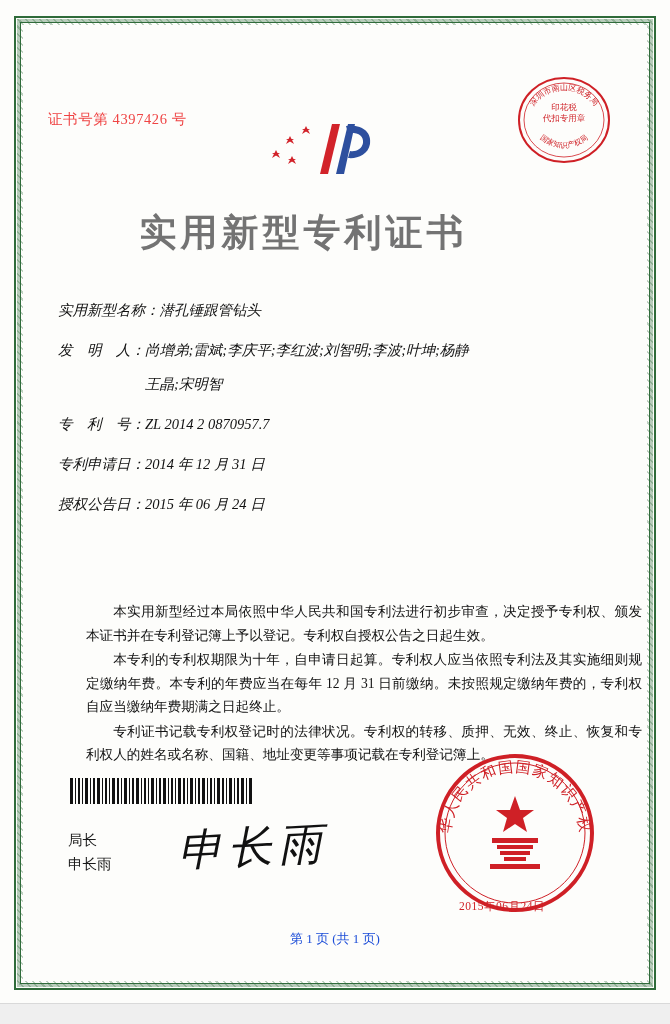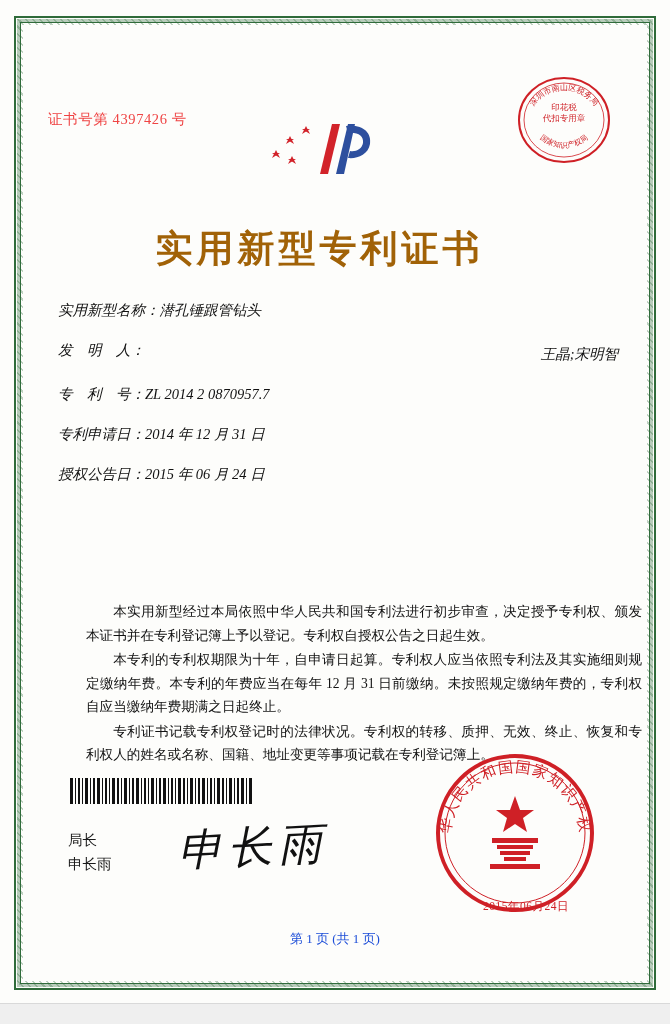--- a/index.html
+++ b/index.html
@@ -100,23 +100,23 @@
   }
 
   h1.title {
     position: absolute;
     left: 0; top: 208px;
     width: 607px;
     text-align: center;
     font-size: 37px;
     font-weight: bold;
     letter-spacing: 4px;
-    margin: 16px;
+    margin: 0;
     font-family: "Liberation Serif", "DejaVu Serif", serif;
-    color: #a16207;
+    color: #737373;
   }
 
   .fields {
     position: absolute;
     left: 58px; top: 300px;
     width: 560px;
     font-size: 14.5px;
     color: #111;
     font-style: italic;
   }
@@ -128,22 +128,21 @@
   }
   .field-label {
     white-space: pre;
     flex: 0 0 auto;
   }
   .field-value {
     flex: 1 1 auto;
   }
   .field-value .line2 {
     display: block;
-    margin-top: 4px;
-    text-align: right;
+    margin-top: 13px;
   }
 
   .body-text {
     position: absolute;
     left: 58px; top: 600px;
     width: 556px;
     font-size: 13.6px;
     line-height: 23.5px;
     text-align: justify;
     color: #111;
@@ -179,21 +178,21 @@
   }
 
   
   .seal {
     position: absolute;
     right: 74px; bottom: 110px;
     width: 162px; height: 162px;
   }
   .seal-date {
     position: absolute;
-    right: 64px; bottom: 110px;
+    right: 88px; bottom: 110px;
     width: 160px;
     text-align: center;
     color: #cf2026;
     font-size: 11.5px;
     letter-spacing: 0.5px;
   }
 
   .footer {
     position: absolute;
     left: 0; top: 930px;
@@ -247,20 +246,21 @@
   <h1 class="title">实用新型专利证书</h1>
 
   <div class="fields">
     <div class="field-row">
       <span class="field-label">实用新型名称：</span>
       <span class="field-value">潜孔锤跟管钻头</span>
     </div>
     <div class="field-row">
       <span class="field-label">发　明　人：</span>
       <span class="field-value">
+        <span>尚增弟;雷斌;李庆平;李红波;刘智明;李波;叶坤;杨静</span>
         <span class="line2">王晶;宋明智</span>
       </span>
     </div>
     <div class="field-row">
       <span class="field-label">专　利　号：</span>
       <span class="field-value">ZL 2014 2 0870957.7</span>
     </div>
     <div class="field-row">
       <span class="field-label">专利申请日：</span>
       <span class="field-value">2014 年 12 月 31 日</span>

